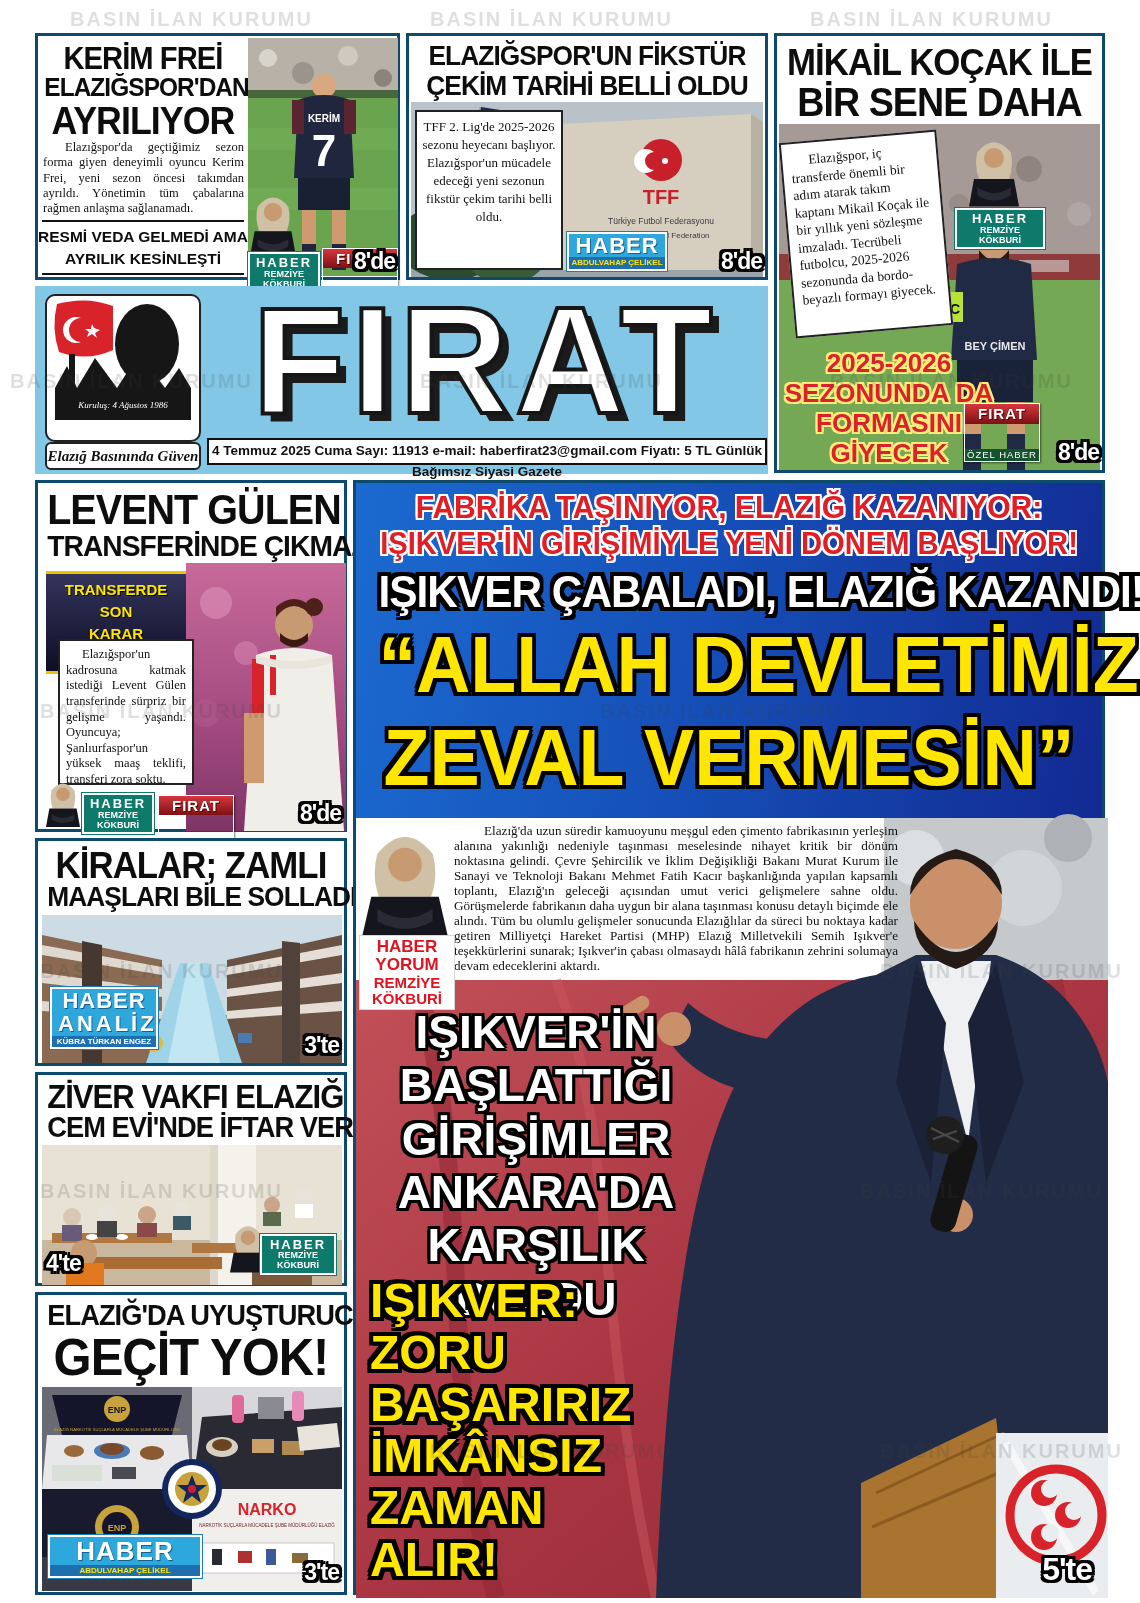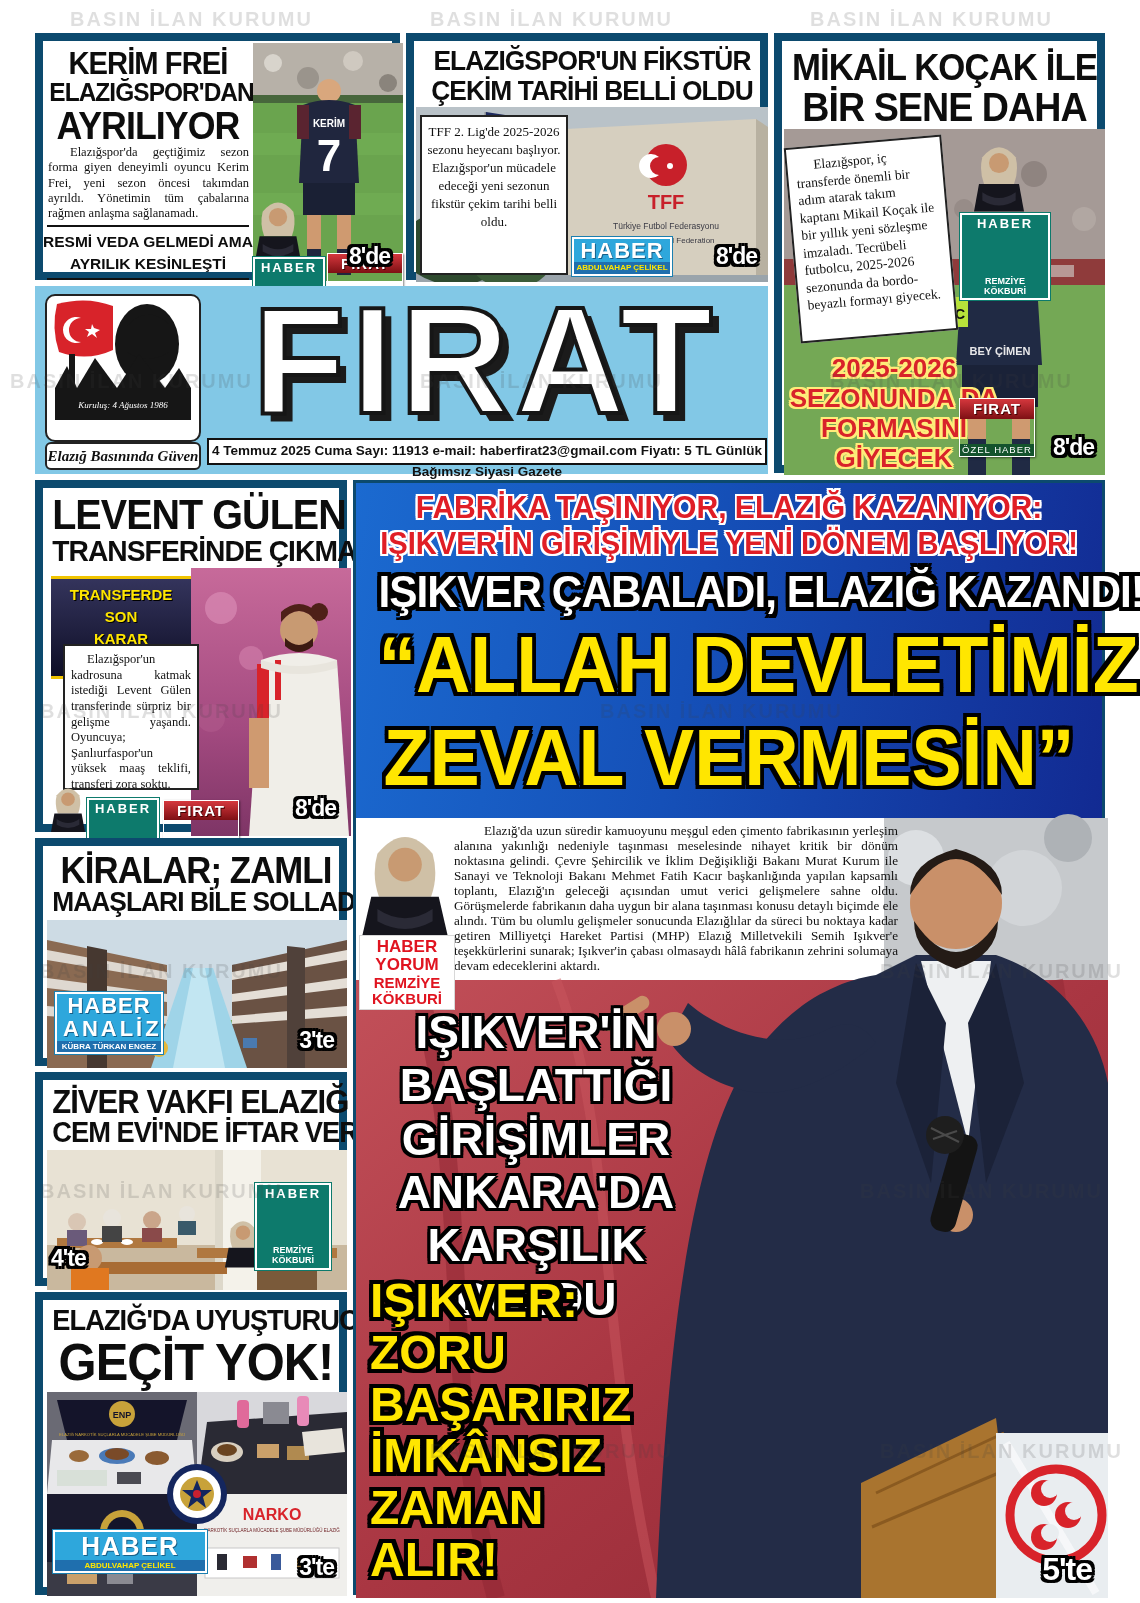--- a/index.html
+++ b/index.html
@@ -1,36 +1,36 @@
 <!DOCTYPE html>
 <html><head>
 <meta charset="utf-8">
 <style>
   html,body{margin:0;padding:0;background:#9a9a9a;}
   .page{position:relative;width:1140px;height:1603px;margin:0 auto;background:#fff;
         font-family:"Liberation Sans",sans-serif;overflow:hidden;}
   .abs{position:absolute;}
-  .box{position:absolute;border:8px solid #0c4a6e;background:#fff;box-sizing:border-box;}
+  .box{position:absolute;border:3px solid #0c4a6e;background:#fff;box-sizing:border-box;}
   .hl{font-weight:bold;color:#0d0d0d;text-align:center;line-height:1;letter-spacing:-1px;
       transform:scaleX(.94);transform-origin:center;white-space:nowrap;}
   .serif{font-family:"Liberation Serif",serif;}
   .bodytext{font-family:"Liberation Serif",serif;color:#111;text-align:justify;}
   .bodybox{position:absolute;background:#fff;border:2px solid #222;box-sizing:border-box;
            font-family:"Liberation Serif",serif;color:#111;}
   
   .o-b3{text-shadow:-3px -3px 0 #000,3px -3px 0 #000,-3px 3px 0 #000,3px 3px 0 #000,-3px 0 0 #000,3px 0 0 #000,0 -3px 0 #000,0 3px 0 #000;}
   .o-b4{text-shadow:-4px -4px 0 #000,4px -4px 0 #000,-4px 4px 0 #000,4px 4px 0 #000,-4px 0 0 #000,4px 0 0 #000,0 -4px 0 #000,0 4px 0 #000,-2px -4px 0 #000,2px 4px 0 #000;}
   .o-w2{text-shadow:-2px -2px 0 #fff,2px -2px 0 #fff,-2px 2px 0 #fff,2px 2px 0 #fff,-2px 0 0 #fff,2px 0 0 #fff,0 -2px 0 #fff,0 2px 0 #fff;}
   .o-y2{text-shadow:-2px -2px 0 #ffec7a,2px -2px 0 #ffec7a,-2px 2px 0 #ffec7a,2px 2px 0 #ffec7a,-2px 0 0 #ffec7a,2px 0 0 #ffec7a,0 -2px 0 #ffec7a,0 2px 0 #ffec7a;}
   .pageref{position:absolute;font-weight:bold;color:#fff;font-size:23px;letter-spacing:-1px;}
   
   .rep{position:absolute;background:#0d7a6c;border:2px solid #fff;color:#fff;text-align:center;
        padding:2px 3px;box-shadow:0 0 0 1px #0d7a6c;}
   .rep .rl{font-size:13px;font-weight:bold;letter-spacing:2px;line-height:1.05;}
-  .rep .rn{font-size:9px;font-weight:bold;line-height:1.1;margin-top:46px;}
+  .rep .rn{font-size:9px;font-weight:bold;line-height:1.1;}
   
   .cyan{position:absolute;background:#2ea7dc;border:2px solid #fff;text-align:center;box-shadow:0 0 0 1px #1b7fb0;}
   .cyan .ct{color:#fff;font-weight:bold;font-size:22px;line-height:1.02;letter-spacing:1px;text-shadow:1px 1px 0 #16608a;padding:1px 6px 0;}
   .cyan .cn{background:#1f6fae;color:#ffe600;font-weight:bold;font-size:8px;line-height:1.4;padding:0 2px;white-space:nowrap;}
   
   .ftag{position:absolute;border:1px solid #fff;text-align:center;box-shadow:1px 1px 2px rgba(0,0,0,.5);}
   .ftag .tt{background:linear-gradient(#d5373d,#7e1014);color:#fff;font-weight:bold;font-size:15px;
             line-height:1.15;padding:1px 10px;text-shadow:1px 1px 0 #400000;letter-spacing:1px;}
   .ftag .tb{background:#14532d;color:#fff;font-weight:normal;font-size:9.5px;line-height:1.3;letter-spacing:1px;margin-top:25px;}
   .subhead{font-weight:bold;color:#0d0d0d;text-align:center;font-size:16px;line-height:1.45;}

